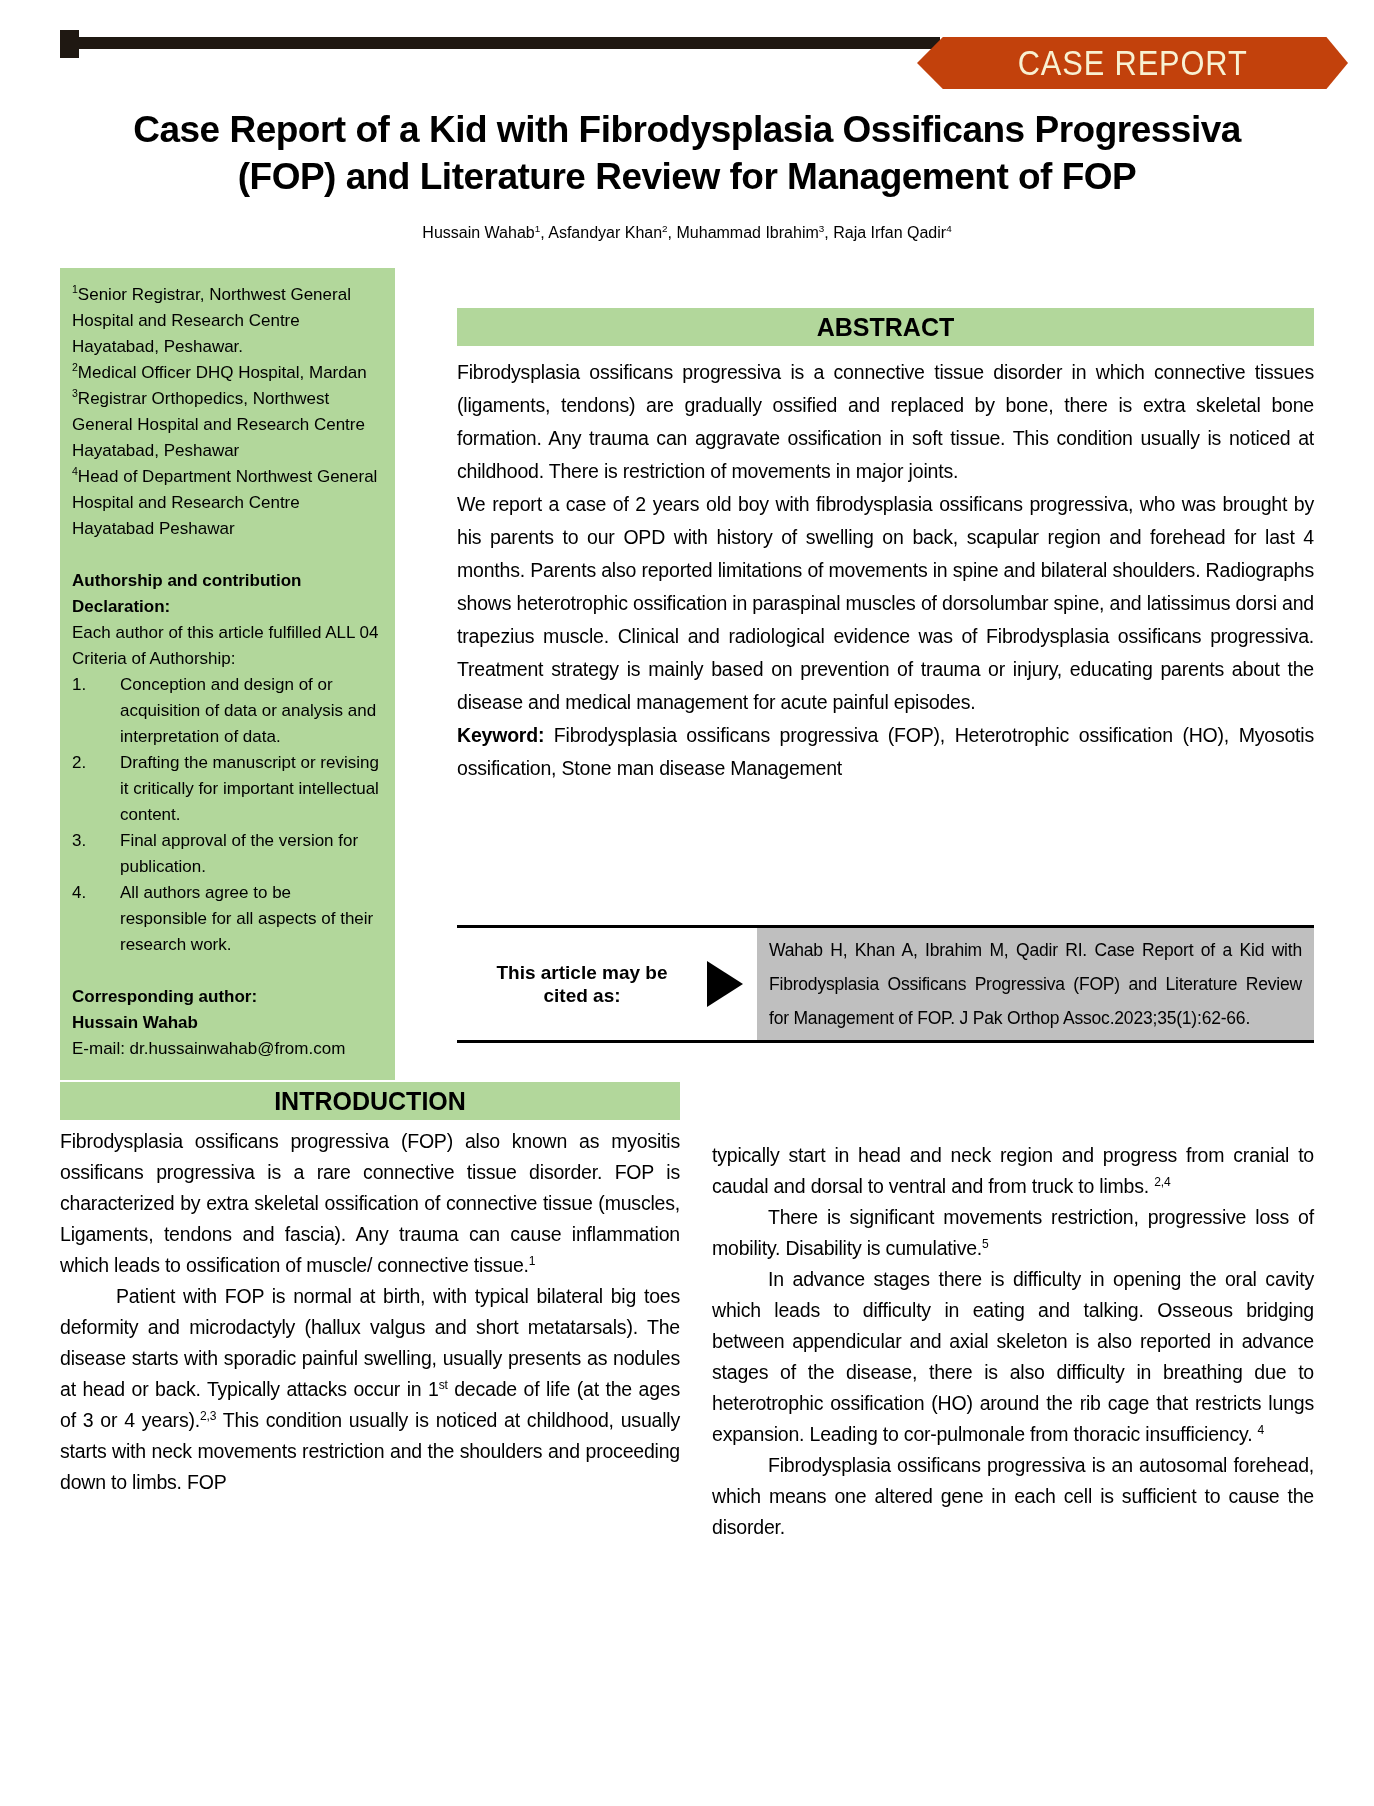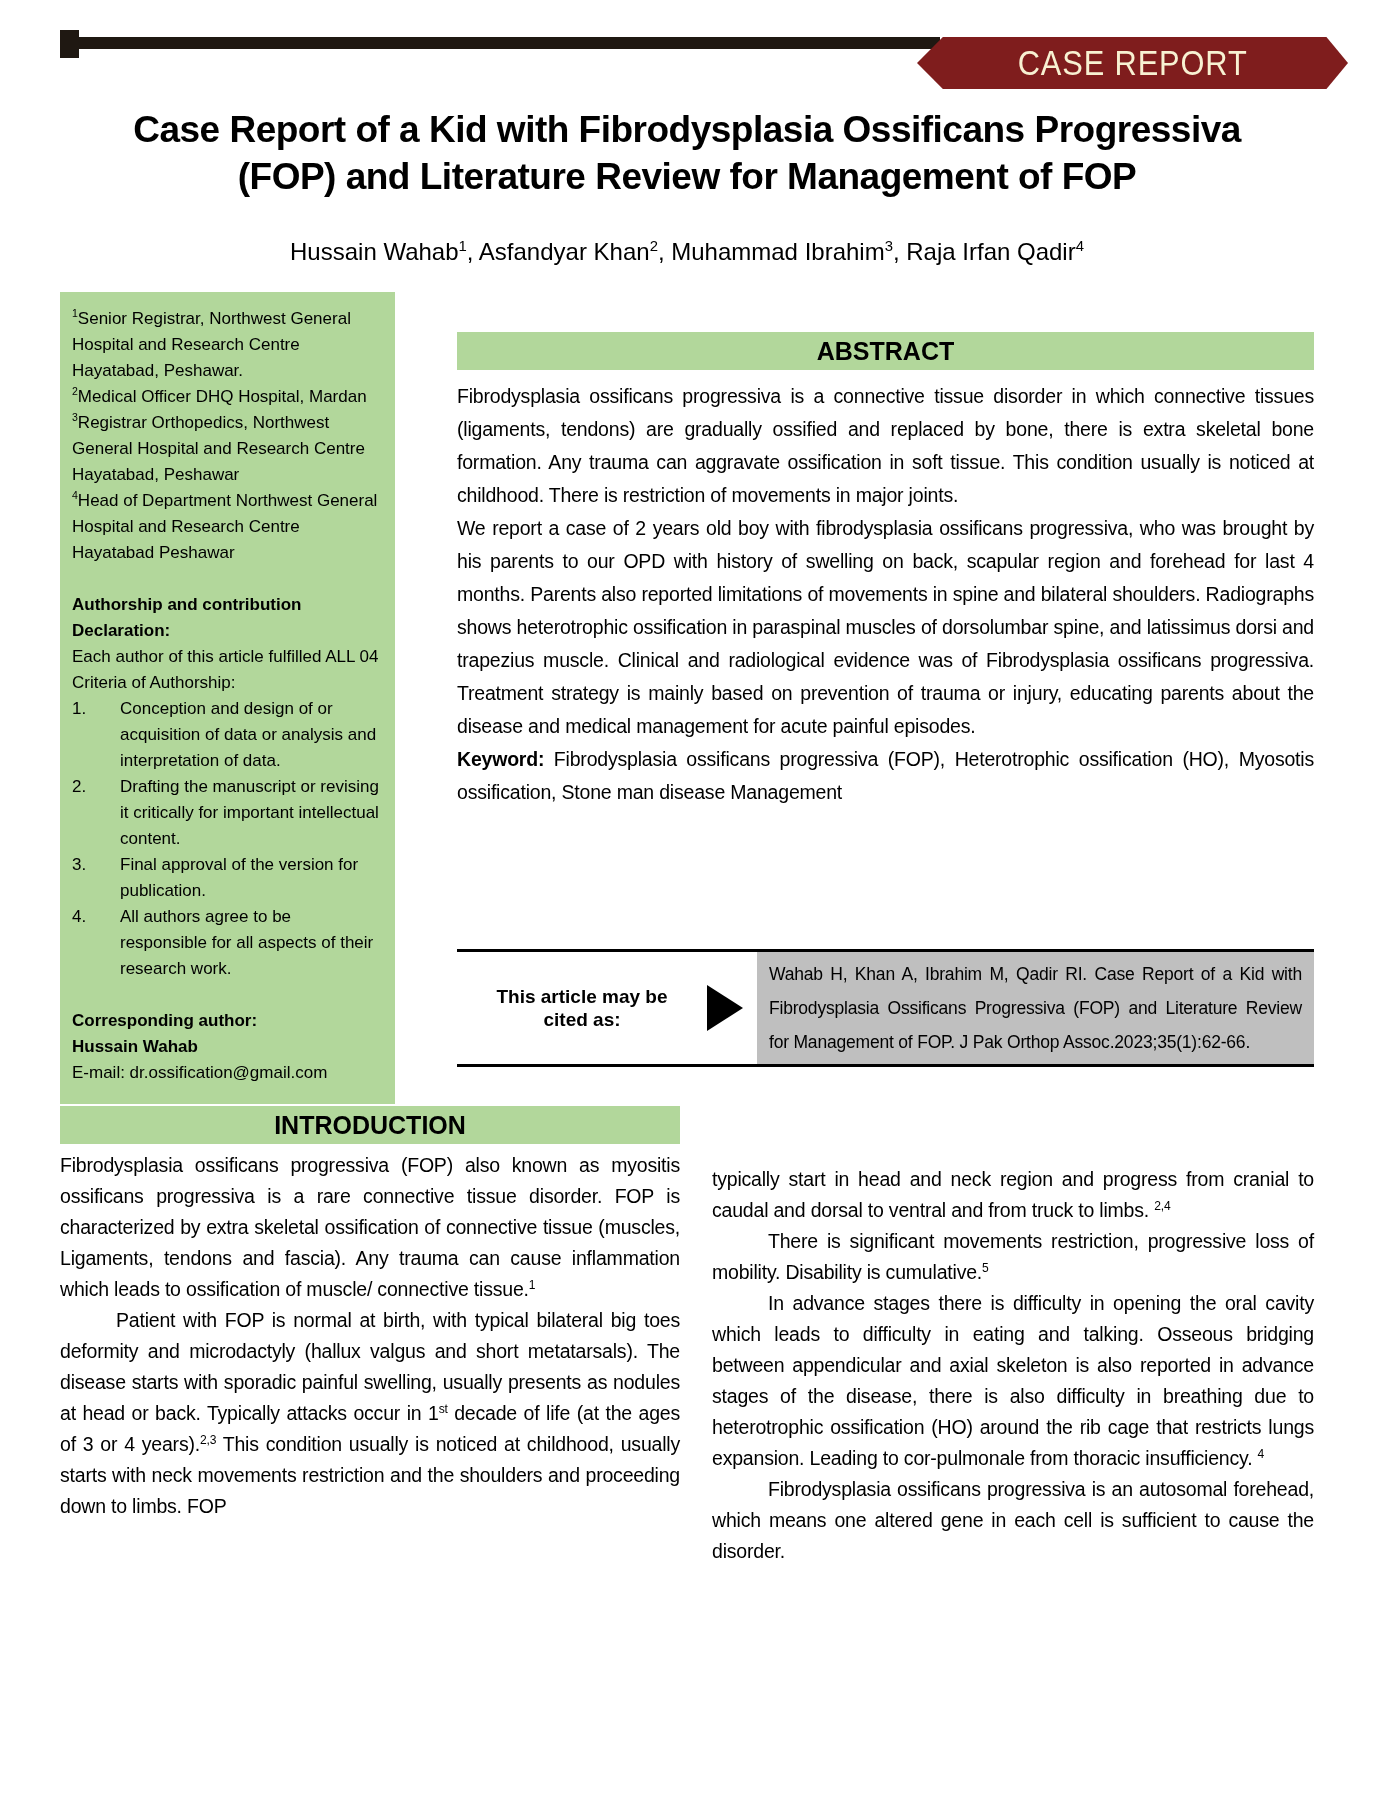--- a/index.html
+++ b/index.html
@@ -6,33 +6,33 @@
   .page{
     width:1374px;height:1806px;overflow:hidden;background:#ffffff;
     font-family:"Liberation Sans",sans-serif;color:#000;
     position:relative;box-sizing:border-box;padding:0 60px;
   }
   
   .banner-row{position:relative;height:92px;margin:0 -60px;}
   .banner-square{position:absolute;left:60px;top:30px;width:19px;height:28px;background:#1f1812;}
   .banner-bar{position:absolute;left:72px;top:37px;width:868px;height:12px;background:#1f1812;}
   .banner-ribbon{
-    position:absolute;left:917px;right:26px;top:37px;height:52px;background:#7f1d1d;
+    position:absolute;left:917px;right:26px;top:37px;height:52px;background:#c2410c;
     clip-path:polygon(0 50%,6% 0,95% 0,100% 50%,95% 100%,6% 100%);
     display:flex;align-items:center;justify-content:center;
   }
   .banner-ribbon span{
     color:#f8f1d2;font-size:35px;letter-spacing:1px;transform:scaleX(0.88);white-space:nowrap;
   }
   
   .title{
     margin:14px auto 0 auto;max-width:1150px;text-align:center;
     font-size:37px;font-weight:bold;line-height:47px;letter-spacing:-0.5px;
   }
-  .authors{margin-top:38px;text-align:center;font-size:24px;}
+  .authors{margin-top:24px;text-align:center;font-size:16px;}
   sup{font-size:0.62em;line-height:0;}
   
   .mid{display:flex;align-items:flex-start;margin-top:26px;}
   .sidebar{
     width:335px;box-sizing:border-box;background:#b2d79b;
     padding:14px 14px 18px 12px;font-size:17px;line-height:26px;
     flex-shrink:0;
   }
   .sidebar .gap{height:26px;}
   .bold{font-weight:bold;}
@@ -119,21 +119,21 @@
       </div>
       <div class="crit-row">
         <span class="crit-num">4.</span>
         <span class="crit-text">All authors agree to be responsible for all aspects of their research work.</span>
       </div>
 
       <div class="gap"></div>
 
       <div class="bold">Corresponding author:</div>
       <div class="bold">Hussain Wahab</div>
-      <div>E-mail: dr.ossification@gmail.com</div>
+      <div>E-mail: dr.hussainwahab@from.com</div>
     </div>
 
     <div class="abs-col">
       <div class="sec-head">ABSTRACT</div>
       <div class="abs-body">
         <p>Fibrodysplasia ossificans progressiva is a connective tissue disorder in which connective tissues (ligaments, tendons) are gradually ossified and replaced by bone, there is extra skeletal bone formation. Any trauma can aggravate ossification in soft tissue. This condition usually is noticed at childhood. There is restriction of movements in major joints.</p>
         <p>We report a case of 2 years old boy with fibrodysplasia ossificans progressiva, who was brought by his parents to our OPD with history of swelling on back, scapular region and forehead for last 4 months. Parents also reported limitations of movements in spine and bilateral shoulders. Radiographs shows heterotrophic ossification in paraspinal muscles of dorsolumbar spine, and latissimus dorsi and trapezius muscle. Clinical and radiological evidence was of Fibrodysplasia ossificans progressiva. Treatment strategy is mainly based on prevention of trauma or injury, educating parents about the disease and medical management for acute painful episodes.</p>
         <p><span class="bold">Keyword:</span><span> Fibrodysplasia ossificans progressiva (FOP), Heterotrophic ossification (HO), Myosotis ossification, Stone man disease Management</span></p>
       </div>
 

